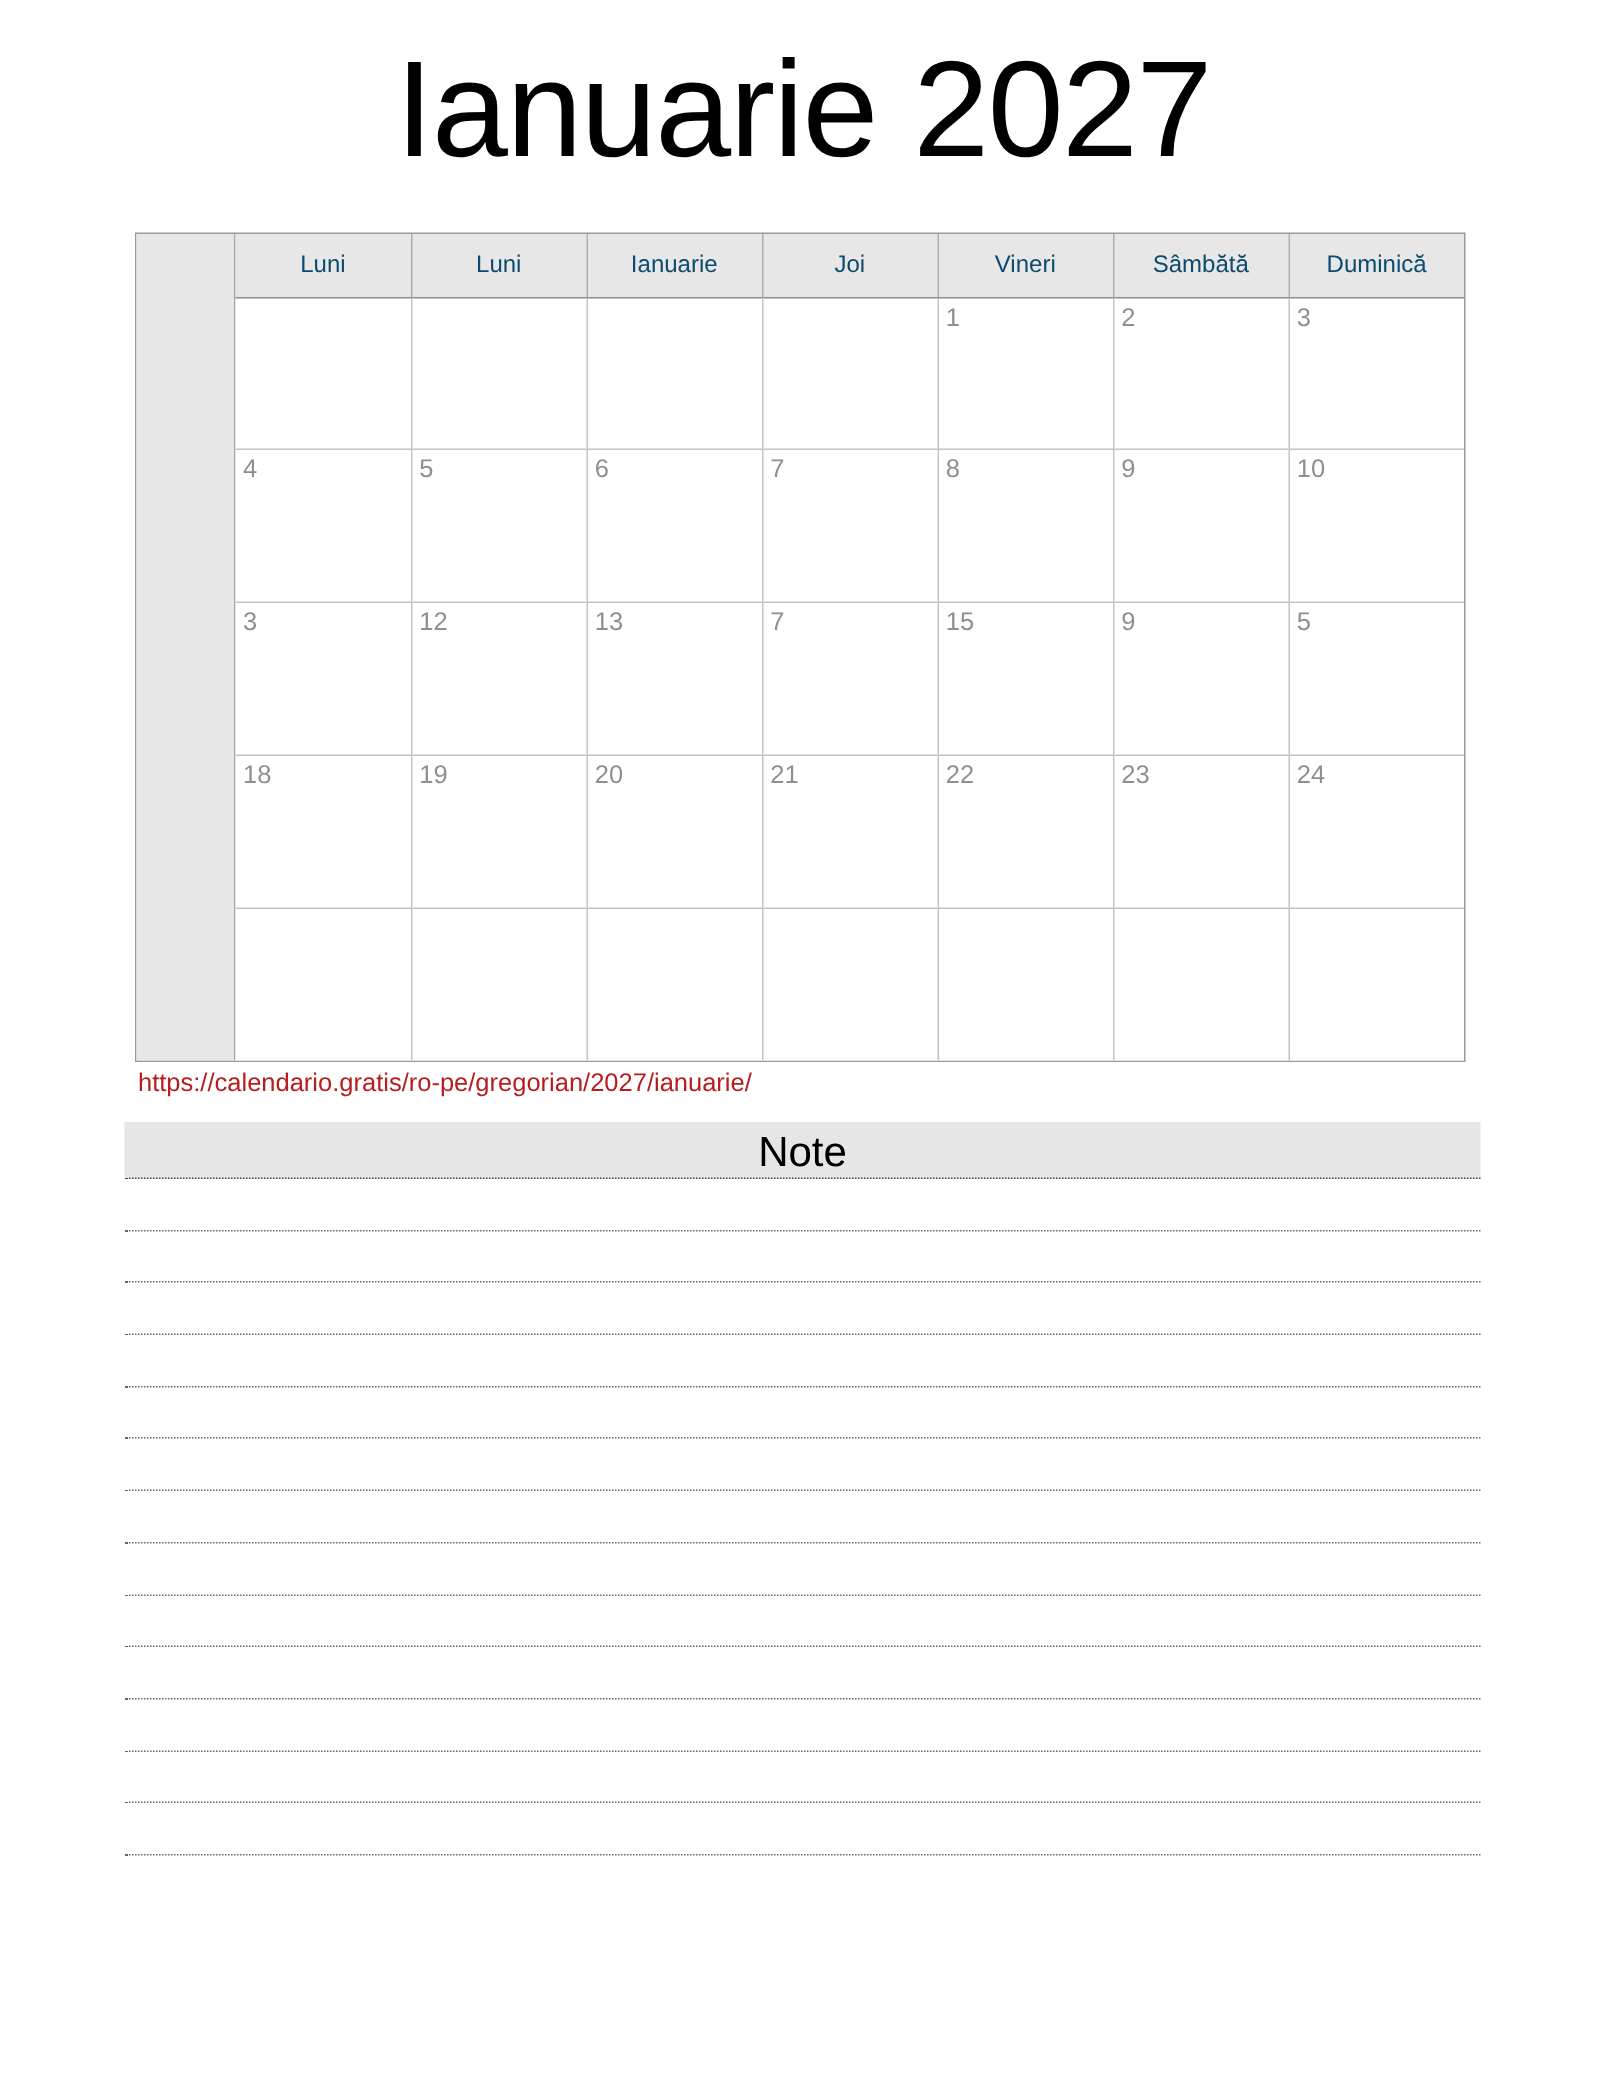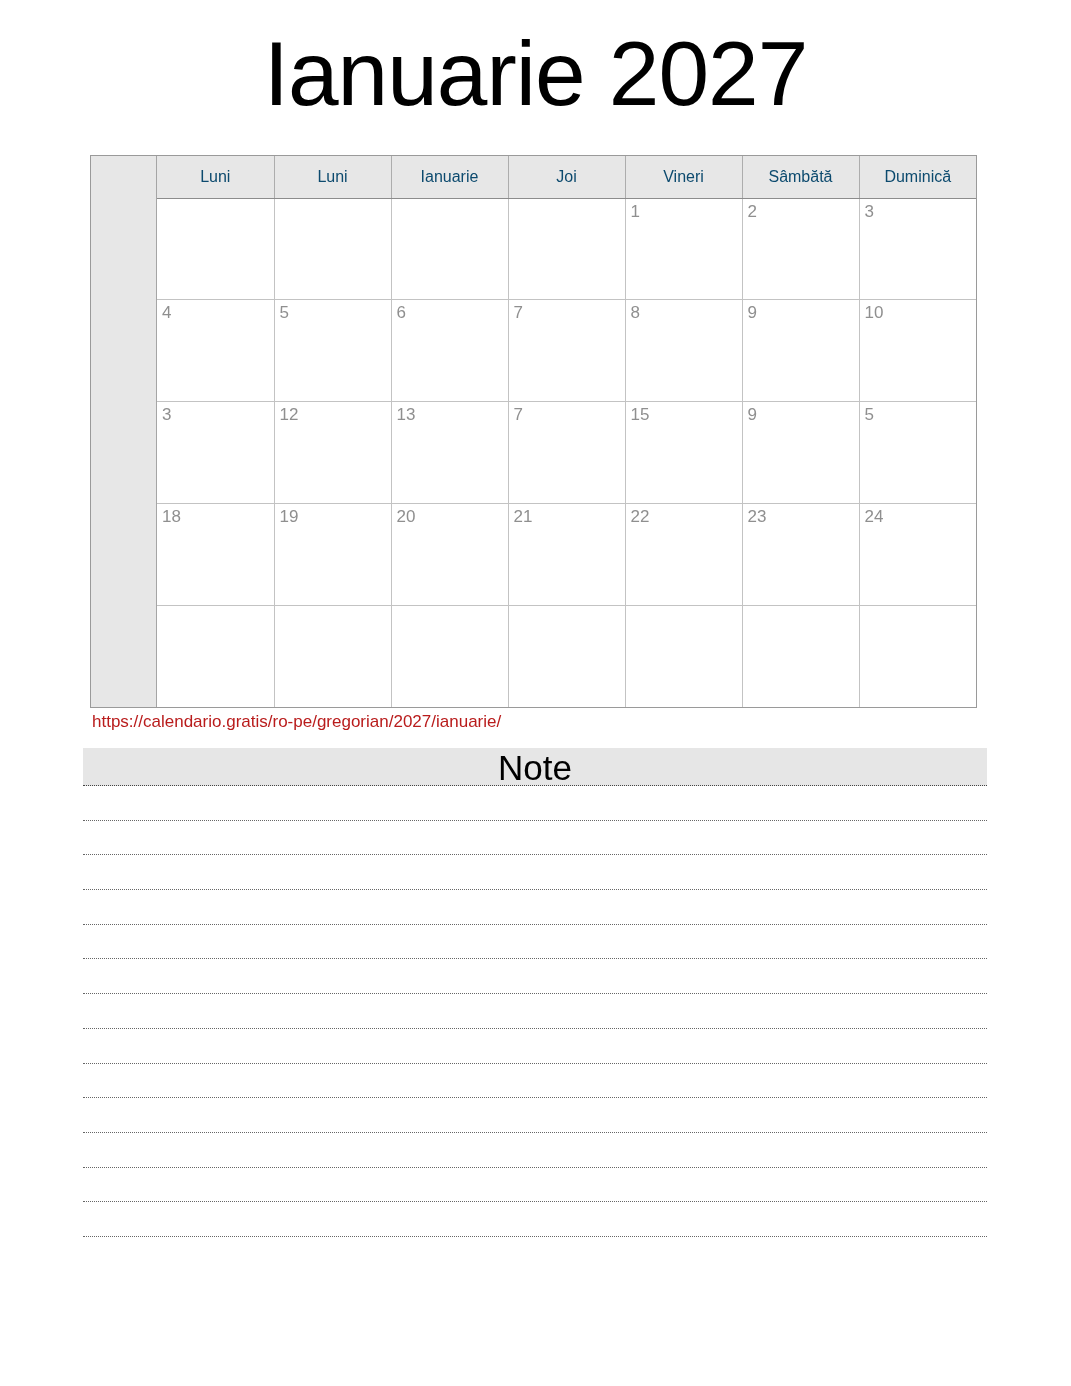--- a/index.html
+++ b/index.html
@@ -83,21 +83,21 @@
   .notes {
     position: absolute;
     top: 748px; left: 83px;
     width: 904px;
   }
   .notes-header {
     height: 38px;
     background: #e6e6e6;
     border-bottom: 1px dotted #444444;
     text-align: center;
-    font-size: 35px;
+    font-size: 28px;
     line-height: 39px;
     color: #000000;
   }
   .note-line {
     height: 34.7px;
     border-bottom: 1px dotted #666666;
   }
 </style>
 </head>
 <body>

